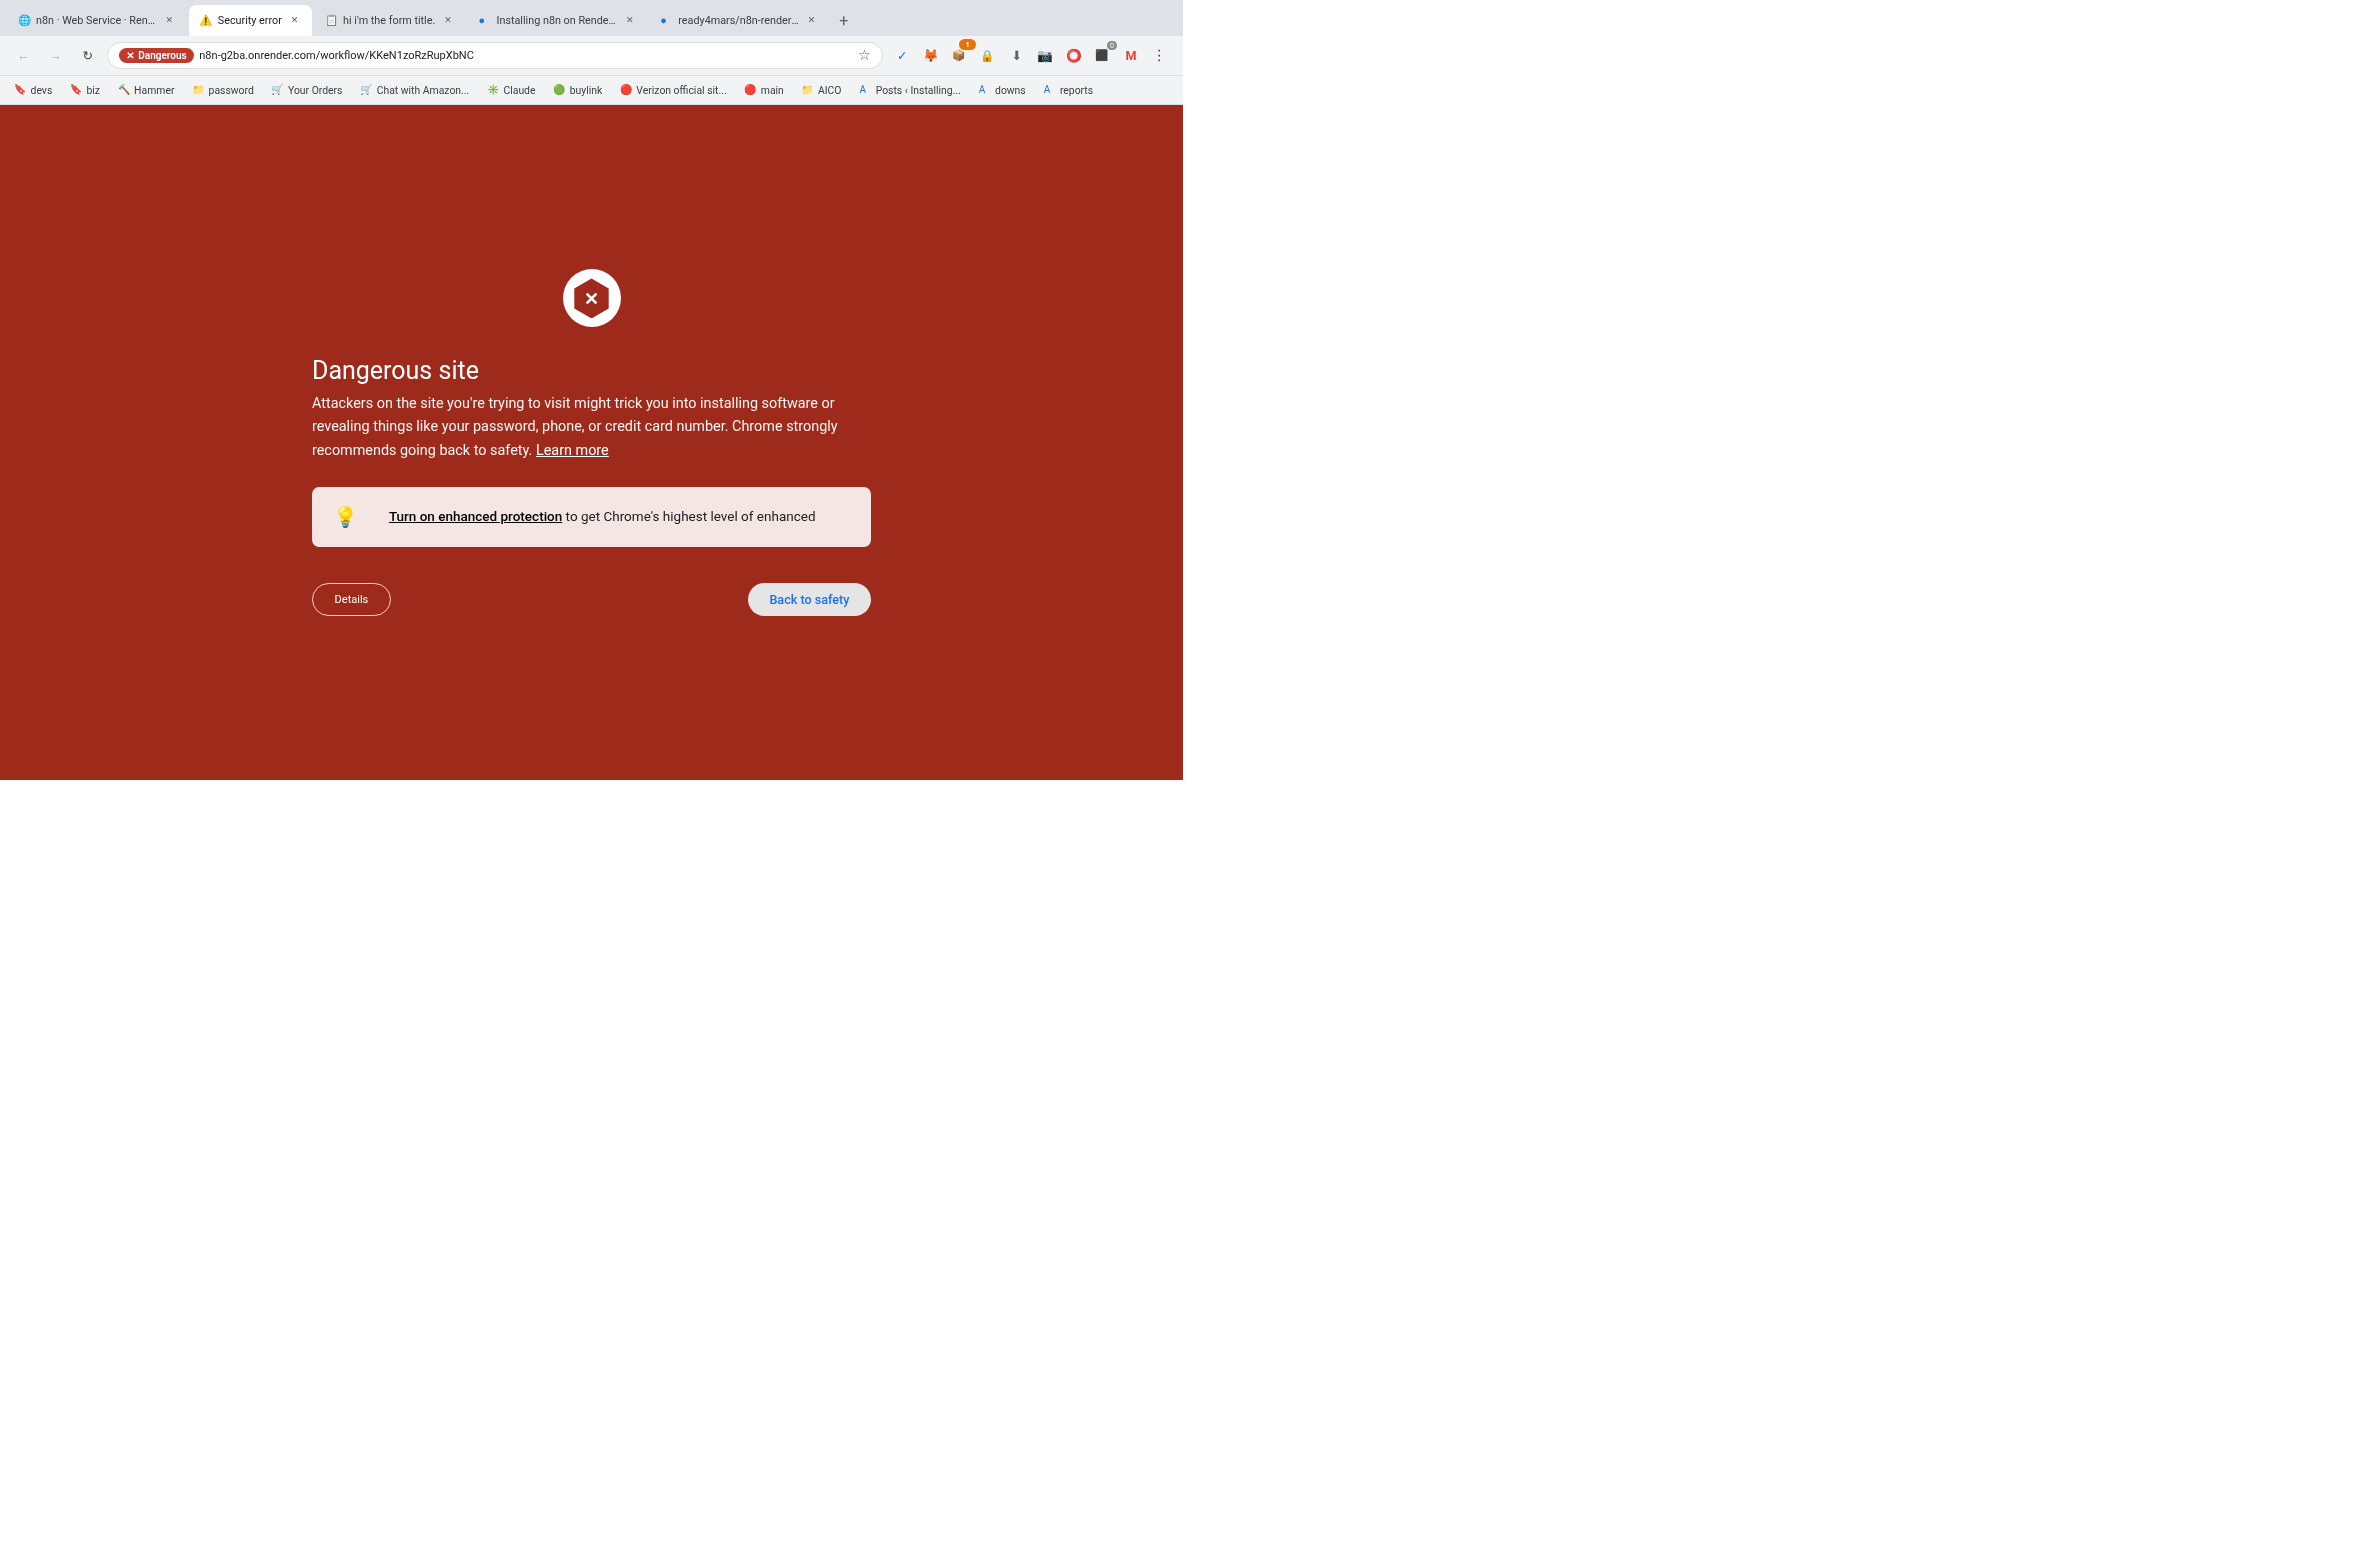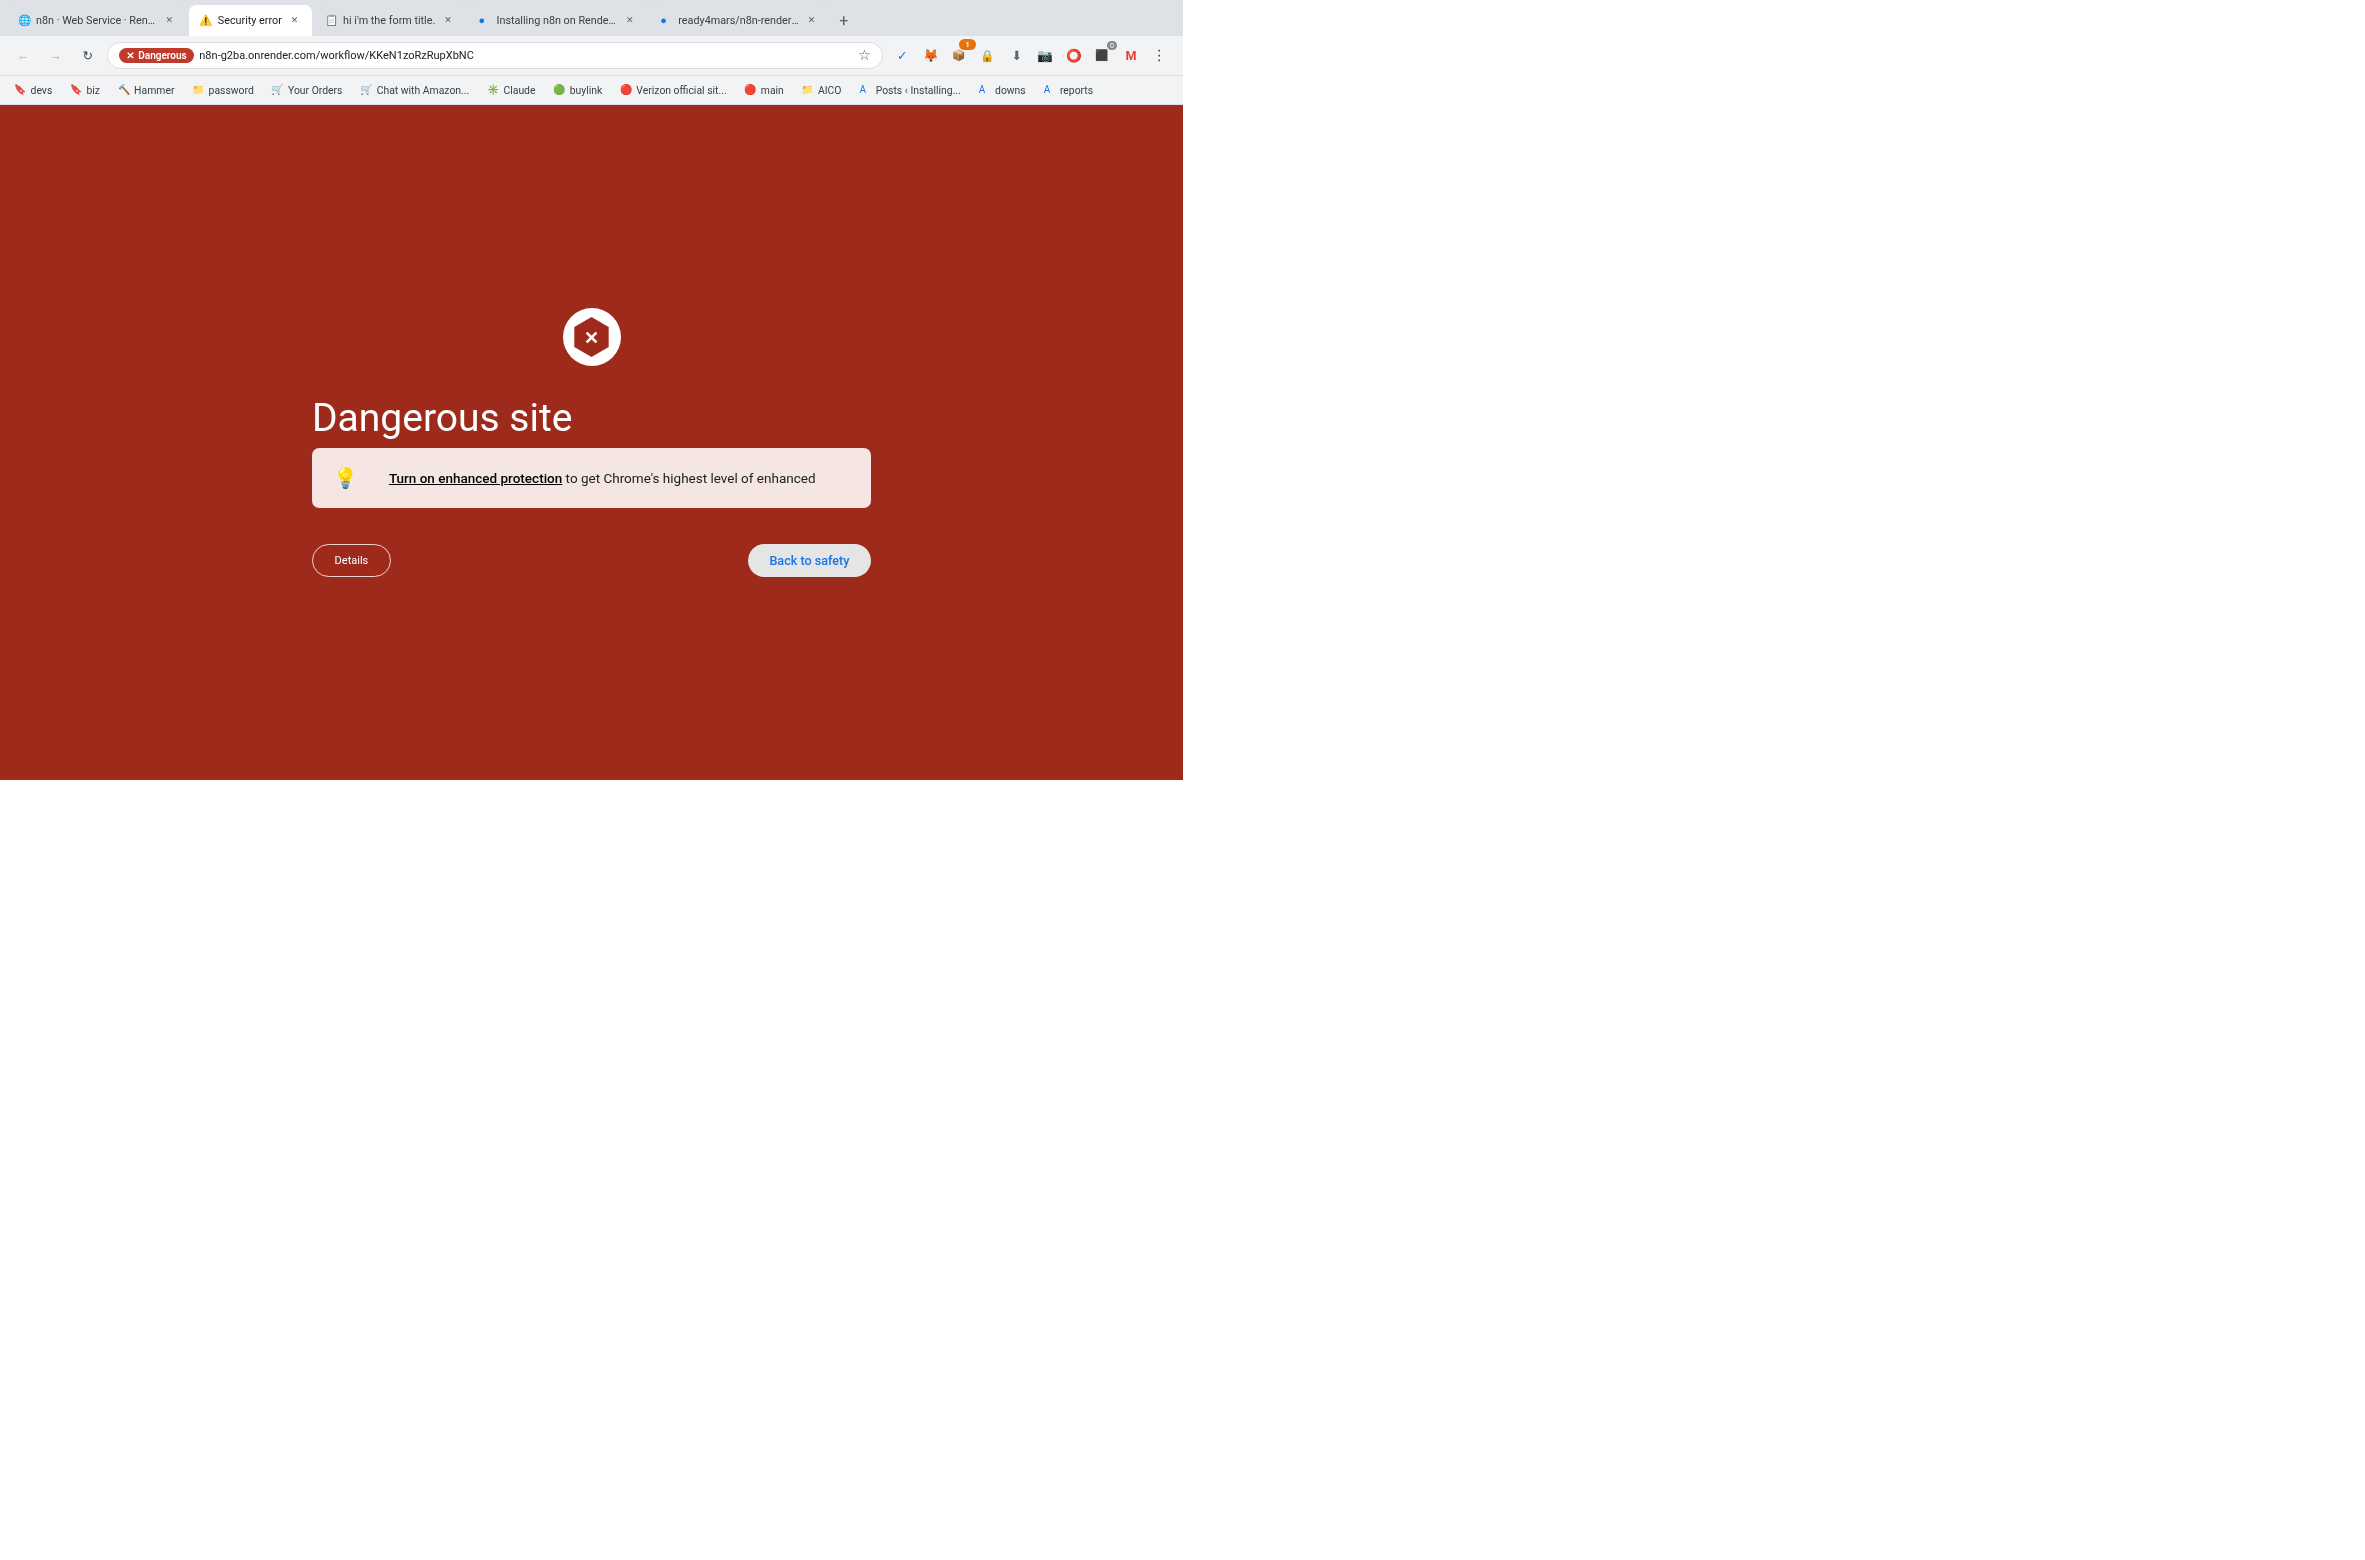--- a/index.html
+++ b/index.html
@@ -159,21 +159,21 @@
     }
     .error-icon-inner {
       width: 40px; height: 40px;
       background: #9e2a1c;
       clip-path: polygon(50% 0%, 93% 25%, 93% 75%, 50% 100%, 7% 75%, 7% 25%);
       display: flex; align-items: center; justify-content: center;
       font-size: 20px; color: #fff; font-weight: 900;
     }
 
     .error-title {
-      font-size: 39px;
+      font-size: 25px;
       font-weight: 400;
       color: #fff;
       margin-bottom: 7px;
     }
 
     .error-description {
       font-size: 14.4px;
       line-height: 1.6;
       color: rgba(255,255,255,0.95);
       margin-bottom: 25px;
@@ -389,20 +389,24 @@
     <div class="error-card">
 
       <div class="error-icon-container">
         <div class="error-icon-inner">
           <span style="font-size:18px; font-weight:900; color:#fff;">✕</span>
         </div>
       </div>
 
       <h1 class="error-title">Dangerous site</h1>
 
+      <p class="error-description">
+        <span>Attackers on the site you're trying to visit might trick you into installing software or revealing things like your password, phone, or credit card number. Chrome strongly recommends going back to safety.</span>
+        <a href="#">Learn more</a>
+      </p>
 
       <div class="protection-box">
         <span class="protection-icon">💡</span>
         <span class="protection-text">
           <a href="#">Turn on enhanced protection</a><span> to get Chrome's highest level of enhanced</span>
         </span>
       </div>
 
       <div class="action-buttons">
         <button class="btn-details">Details</button>

